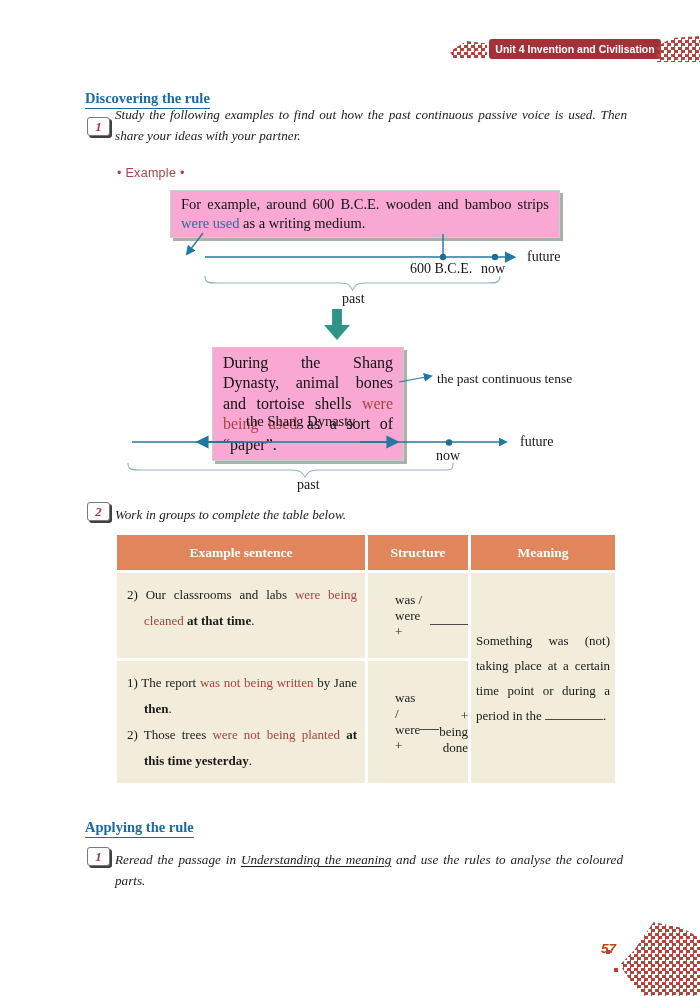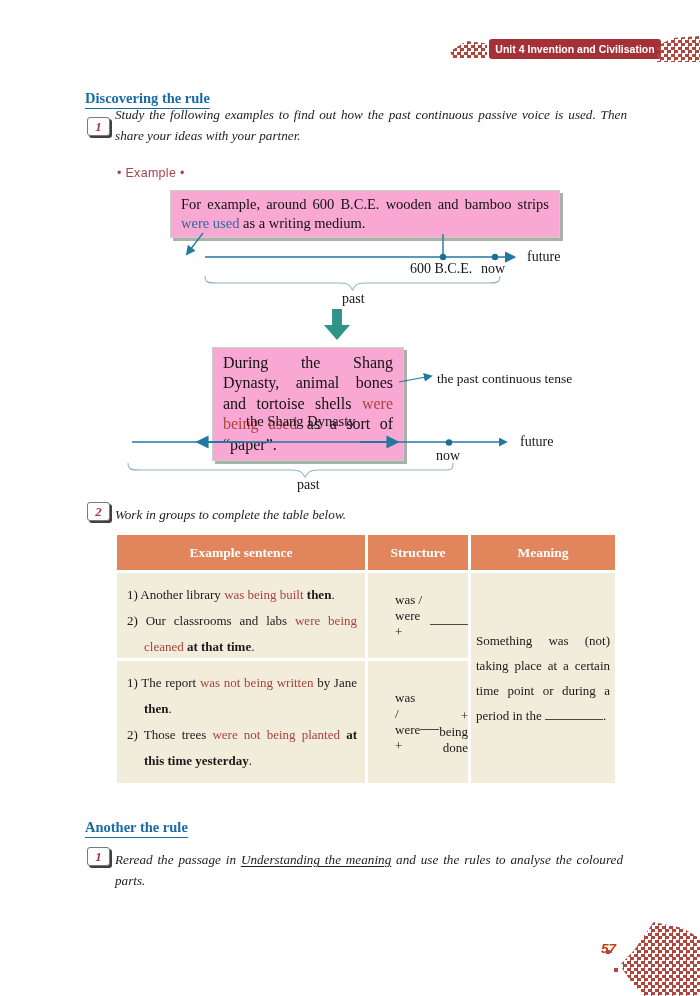--- a/index.html
+++ b/index.html
@@ -159,21 +159,20 @@
 
   <div class="abs badge" style="left:87px;top:502px;">2</div>
   <div class="abs instr single" style="left:115px;top:504px;width:512px;"><span>Work in groups to complete the table below.</span></div>
 
   <div class="abs" id="grammar-table">
     <div class="th">Example sentence</div>
     <div class="th">Structure</div>
     <div class="th">Meaning</div>
 
     <div class="td td-ex">
-      <p><span>1) Another library </span><span class="red">was being built</span><span> </span><span class="bold">then</span><span>.</span></p>
       <p><span>2) Our classrooms and labs </span><span class="red">were being cleaned</span><span> </span><span class="bold">at that time</span><span>.</span></p>
     </div>
     <div class="td td-st">
       <span>was / were +</span>
       <span class="blankline" style="margin-top:16px;"></span>
     </div>
     <div class="td td-meaning">
       <span><span>Something was (not) taking place at a certain time point or during a period in the </span><span class="blank"></span><span>.</span></span>
     </div>
 
@@ -181,21 +180,21 @@
       <p><span>1) The report </span><span class="red">was not being written</span><span> by Jane </span><span class="bold">then</span><span>.</span></p>
       <p><span>2) Those trees </span><span class="red">were not being planted</span><span> </span><span class="bold">at this time yesterday</span><span>.</span></p>
     </div>
     <div class="td td-st">
       <span>was / were +</span>
       <span class="blankline" style="margin-top:13px;"></span>
       <span style="margin-top:20px;text-align:right;">+ being done</span>
     </div>
   </div>
 
-  <div class="abs h-blue" id="h-applying">Another the rule</div>
+  <div class="abs h-blue" id="h-applying">Applying the rule</div>
 
   <div class="abs badge" style="left:87px;top:847px;">1</div>
   <div class="abs instr" style="left:115px;top:849px;width:508px;"><span>Reread the passage in </span><span class="ul">Understanding the meaning</span><span> and use the rules to analyse the coloured parts.</span></div>
 
   <div class="abs" id="page-number">57</div>
   <div class="abs checker deco-corner"></div>
   <div class="abs straydot" style="left:606px;top:950px;"></div>
   <div class="abs straydot" style="left:614px;top:968px;"></div>
 
 </div>

